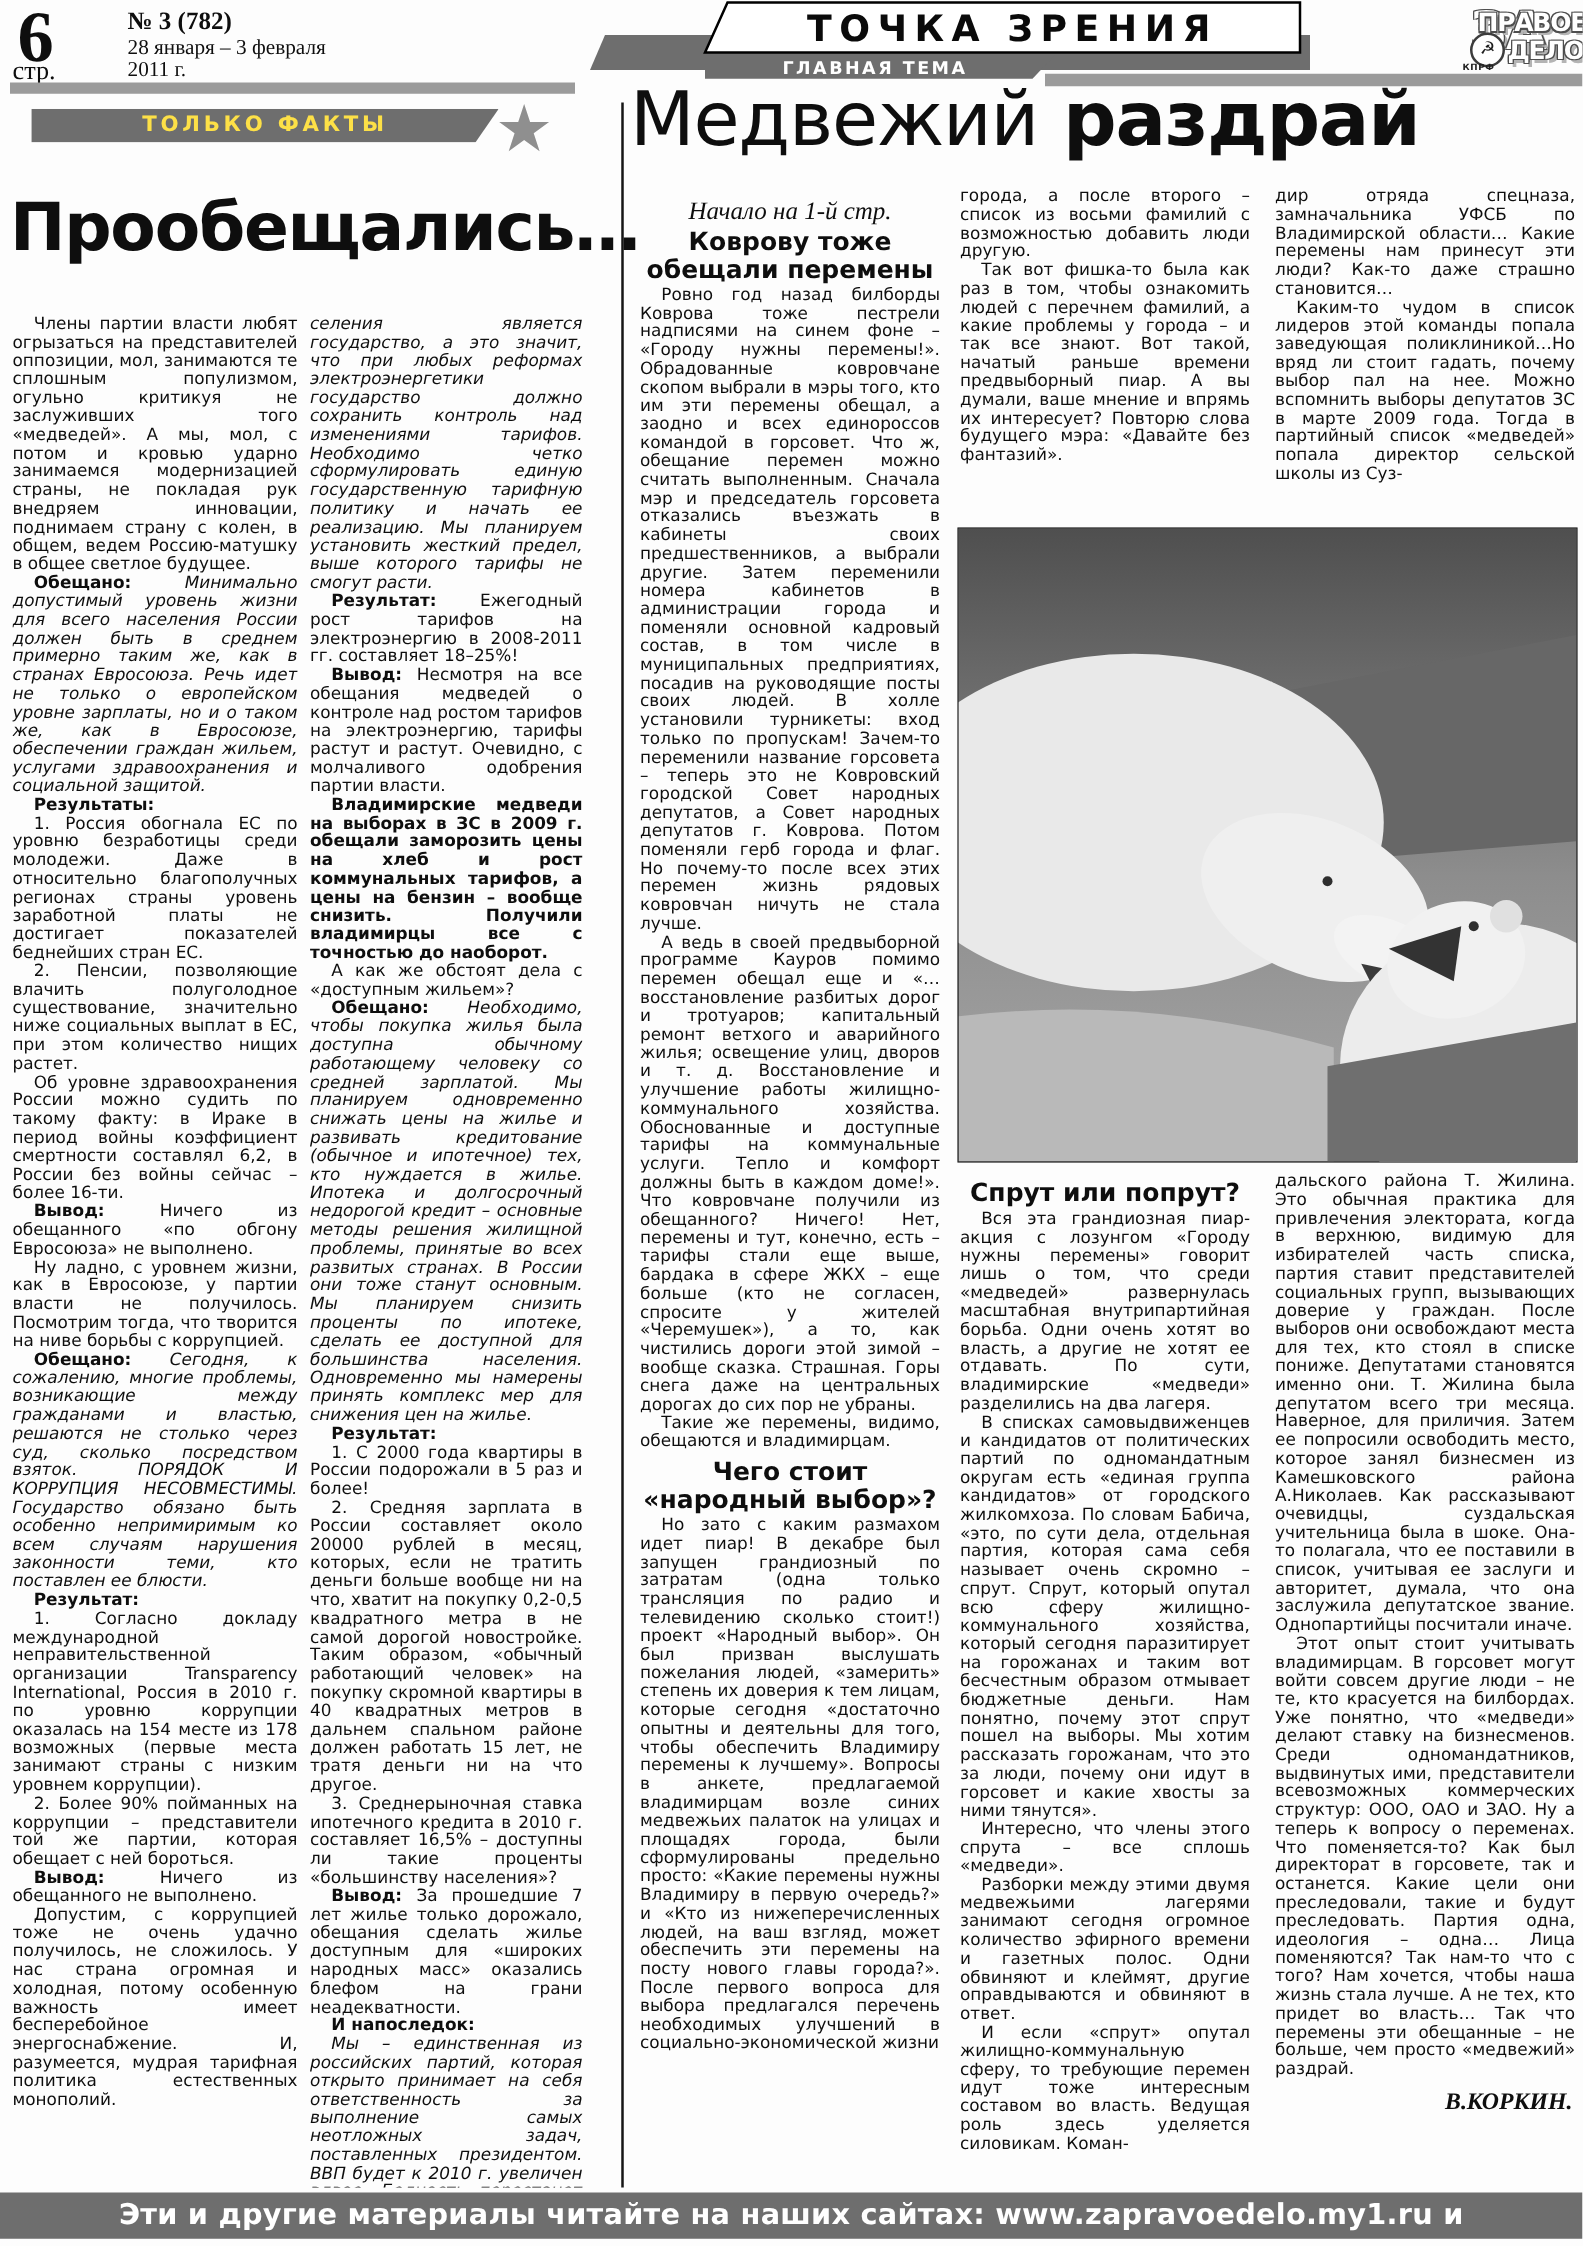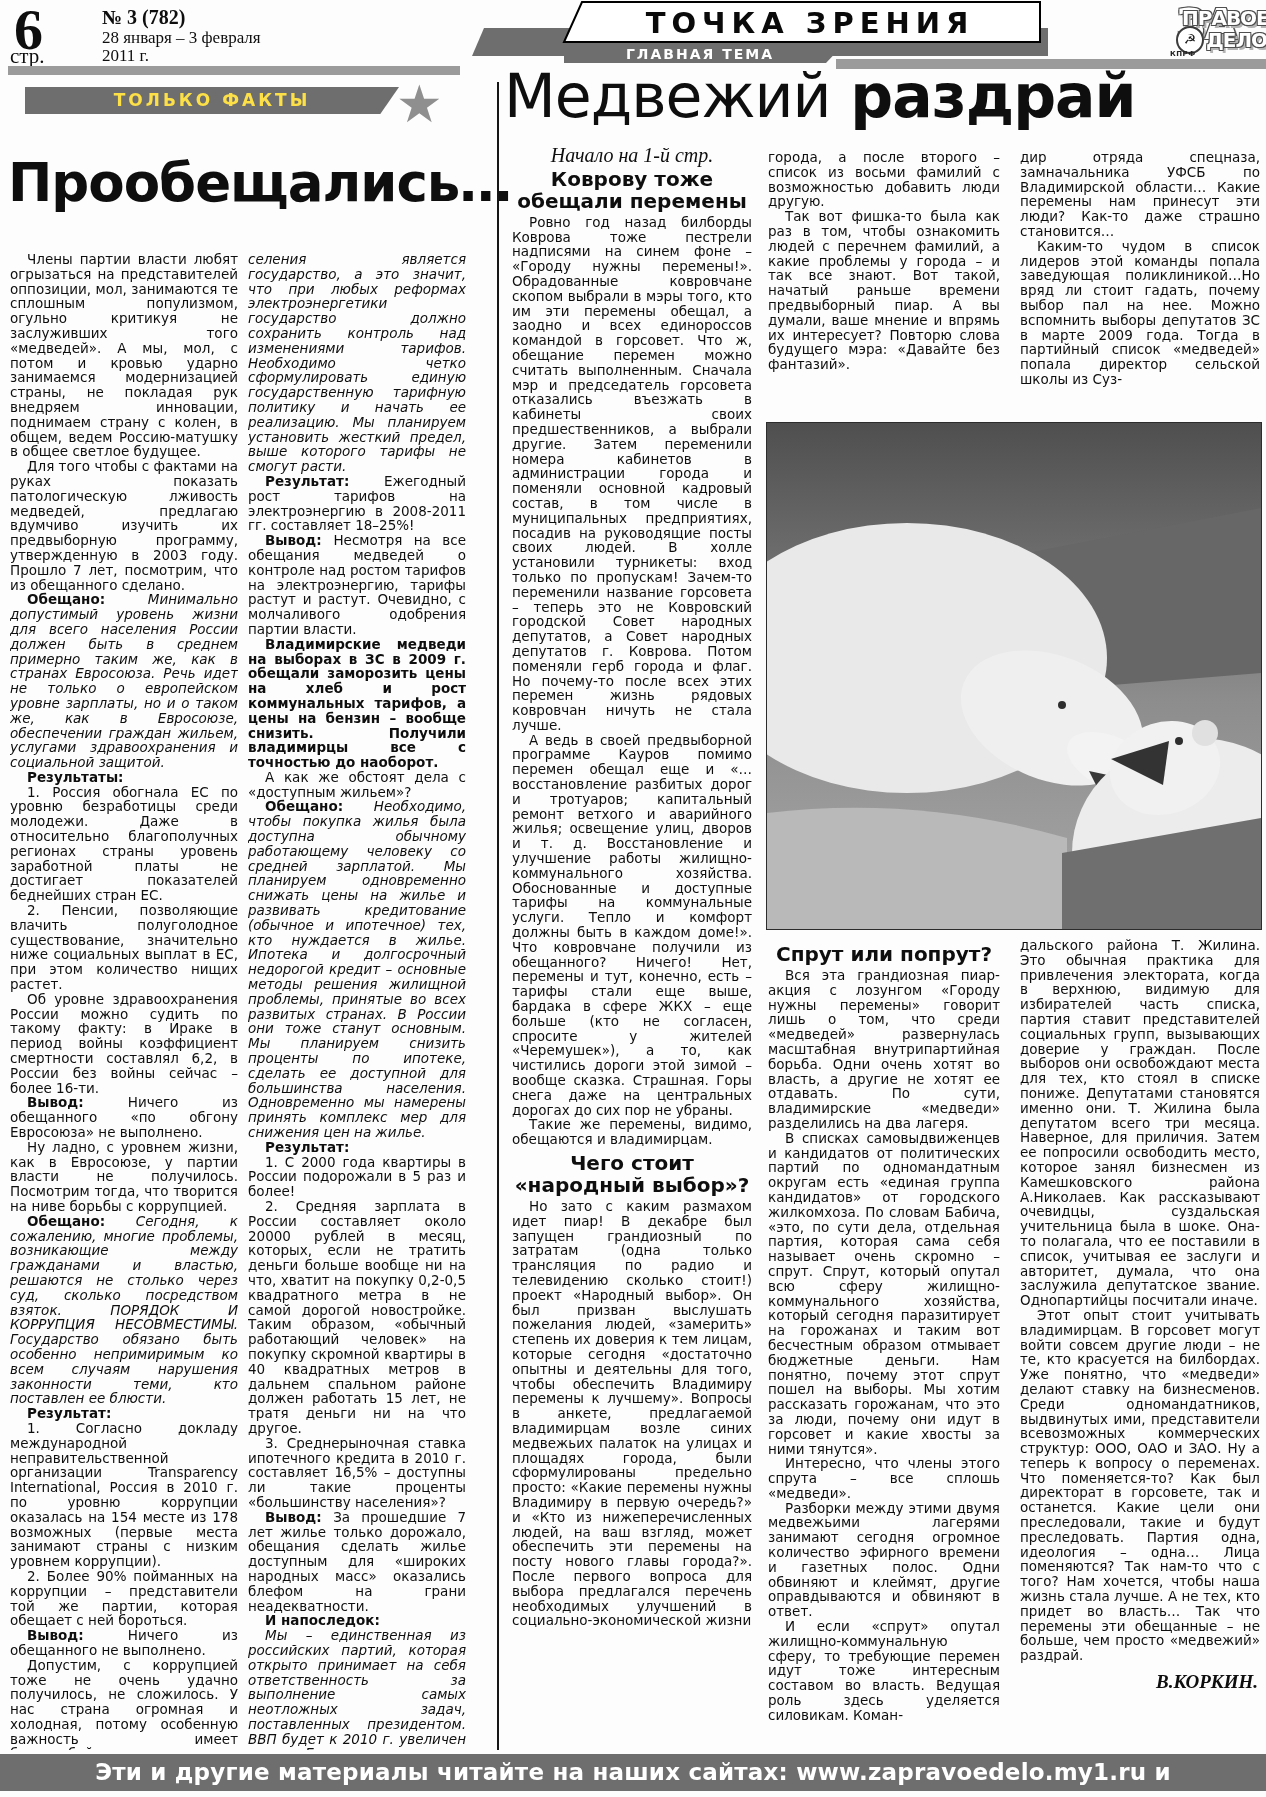--- a/index.html
+++ b/index.html
@@ -33,21 +33,21 @@
   .kicker-star{left:396px;top:78px;font-size:52px;color:#8f8f8f;line-height:52px;}
   .left-title{left:8px;top:110px;width:456px;font-weight:bold;font-size:53px;letter-spacing:-1px;line-height:56px;white-space:nowrap;margin-top:45px;}
 
   .colbox{position:absolute;overflow:hidden;font-size:13.5px;line-height:14.8px;}
   p.para{margin:0;text-indent:17px;text-align:justify;}
   p.noindent{text-indent:0;}
   p.italic span{font-style:italic;}
   p.italic b{font-style:normal;}
   p.bolditalic{font-weight:bold;text-indent:17px;}
   .subhead{font-weight:bold;font-size:20px;line-height:22px;text-align:center;text-indent:0;margin:5px 0 3px;}
-  p.continued{font-family:"Liberation Serif",serif;font-style:italic;font-size:20px;text-align:center;text-indent:0;margin:0 0 3px;}
+  p.continued{font-family:"Liberation Serif",serif;font-style:italic;font-size:20px;text-align:center;text-indent:0;margin:14px 0 3px;}
   p.byline{font-family:"Liberation Serif",serif;font-weight:bold;font-style:italic;font-size:19px;text-align:right;text-indent:0;margin-top:12px;padding-right:2px;}
 
   .vrule{left:497px;top:82px;width:2px;height:1668px;background:#161616;}
 
   
   .right-title{left:504px;top:64px;width:762px;font-size:60px;line-height:64px;letter-spacing:-1px;white-space:nowrap;}
   .right-title .t-light{font-weight:normal;}
   .right-title .t-bold{font-weight:bold;}
 
   .photo-frame{left:766px;top:422px;width:494px;height:506px;border:1px solid #2c2c2c;background:#888;}
@@ -86,21 +86,20 @@
 </div>
 
 <div class="abs vrule"></div>
 
 <div class="abs kicker">ТОЛЬКО ФАКТЫ</div>
 <div class="abs kicker-star">★</div>
 <div class="abs left-title">Прообещались…</div>
 
 <div class="colbox" style="left:10px;top:252px;width:228px;height:1498px;">
     <p class="para"><span>Члены партии власти любят огрызаться на представителей оппозиции, мол, занимаются те сплошным популизмом, огульно критикуя не заслуживших того «медведей». А мы, мол, с потом и кровью ударно занимаемся модернизацией страны, не покладая рук внедряем инновации, поднимаем страну с колен, в общем, ведем Россию-матушку в общее светлое будущее.</span></p>
-    <p class="para"><span>Для того чтобы с фактами на руках показать патологическую лживость медведей, предлагаю вдумчиво изучить их предвыборную программу, утвержденную в 2003 году. Прошло 7 лет, посмотрим, что из обещанного сделано.</span></p>
     <p class="para italic"><b>Обещано: </b><span>Минимально допустимый уровень жизни для всего населения России должен быть в среднем примерно таким же, как в странах Евросоюза. Речь идет не только о европейском уровне зарплаты, но и о таком же, как в Евросоюзе, обеспечении граждан жильем, услугами здравоохранения и социальной защитой.</span></p>
     <p class="para"><b>Результаты: </b></p>
     <p class="para"><span>1. Россия обогнала ЕС по уровню безработицы среди молодежи. Даже в относительно благополучных регионах страны уровень заработной платы не достигает показателей беднейших стран ЕС.</span></p>
     <p class="para"><span>2. Пенсии, позволяющие влачить полуголодное существование, значительно ниже социальных выплат в ЕС, при этом количество нищих растет.</span></p>
     <p class="para"><span>Об уровне здравоохранения России можно судить по такому факту: в Ираке в период войны коэффициент смертности составлял 6,2, в России без войны сейчас – более 16-ти.</span></p>
     <p class="para"><b>Вывод: </b><span>Ничего из обещанного «по обгону Евросоюза» не выполнено.</span></p>
     <p class="para"><span>Ну ладно, с уровнем жизни, как в Евросоюзе, у партии власти не получилось. Посмотрим тогда, что творится на ниве борьбы с коррупцией.</span></p>
     <p class="para italic"><b>Обещано: </b><span>Сегодня, к сожалению, многие проблемы, возникающие между гражданами и властью, решаются не столько через суд, сколько посредством взяток. ПОРЯДОК И КОРРУПЦИЯ НЕСОВМЕСТИМЫ. Государство обязано быть особенно непримиримым ко всем случаям нарушения законности теми, кто поставлен ее блюсти.</span></p>
     <p class="para"><b>Результат: </b></p>
     <p class="para"><span>1. Согласно докладу международной неправительственной организации Transparency International, Россия в 2010 г. по уровню коррупции оказалась на 154 месте из 178 возможных (первые места занимают страны с низким уровнем коррупции).</span></p>

